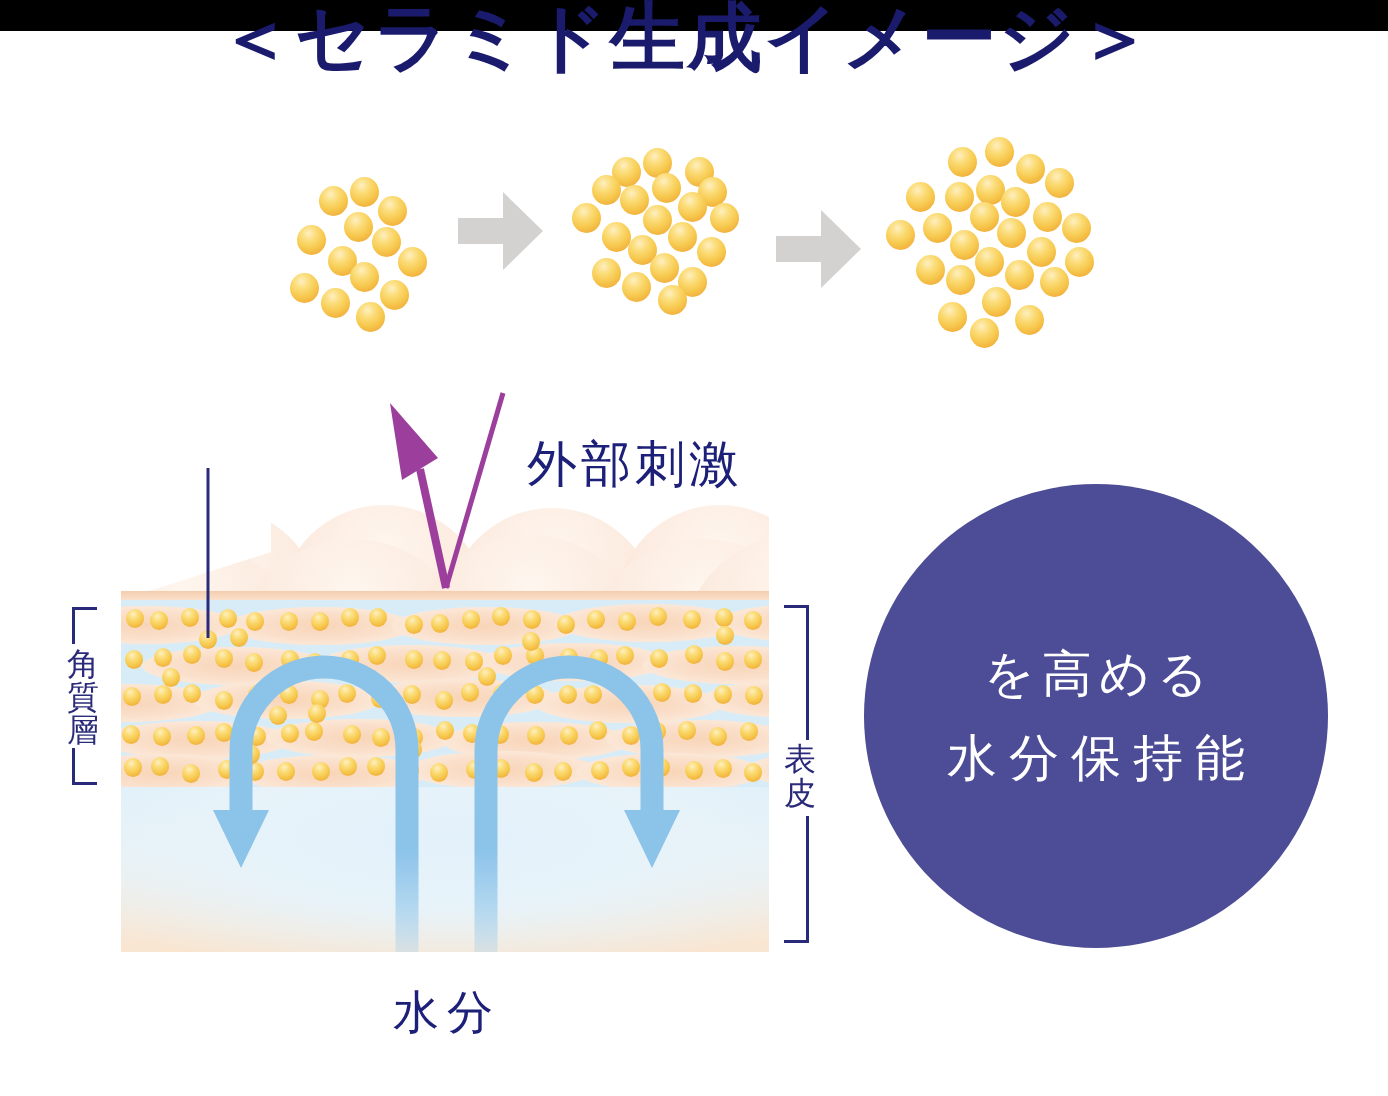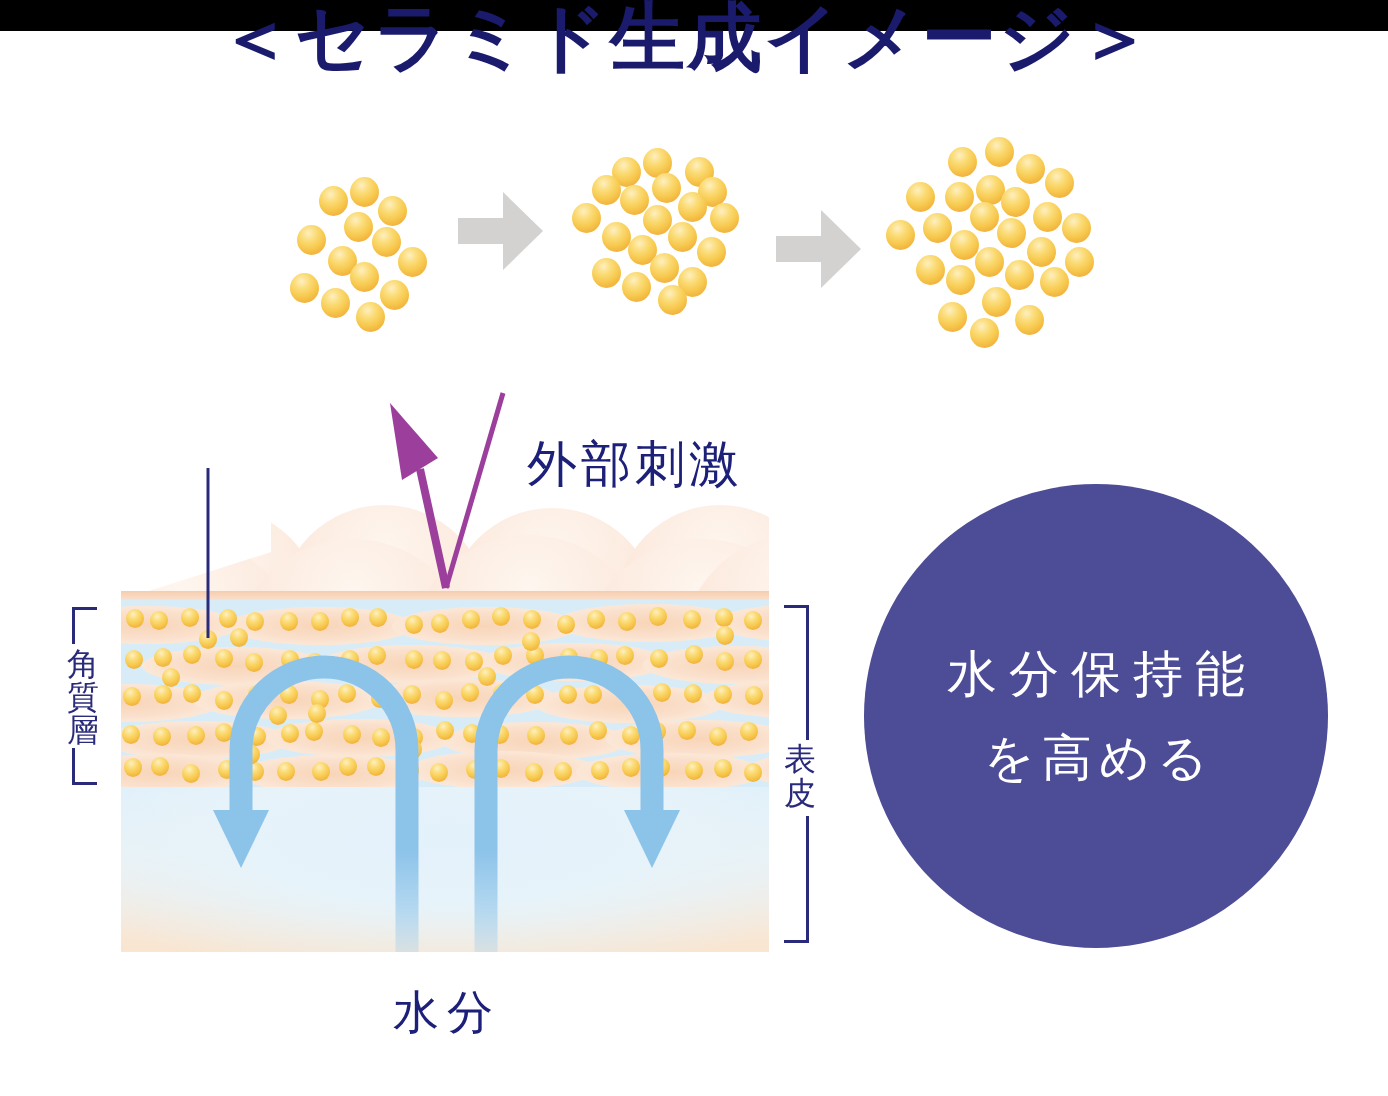--- a/index.html
+++ b/index.html
@@ -328,17 +328,17 @@
 
   <div class="bracket" id="sc-bracket-top"></div>
   <div class="vtext" id="sc-bracket-text">角質層</div>
   <div class="bracket" id="sc-bracket-bottom"></div>
 
   <div class="bracket" id="epi-bracket-top"></div>
   <div class="vtext" id="epi-bracket-text">表皮</div>
   <div class="bracket" id="epi-bracket-bottom"></div>
 
   <div id="benefit-circle">
+    <div class="benefit-line l2">を高める</div>
     <div class="benefit-line l1">水分保持能</div>
-    <div class="benefit-line l2">を高める</div>
   </div>
 
 </div>
 
 </body></html>

